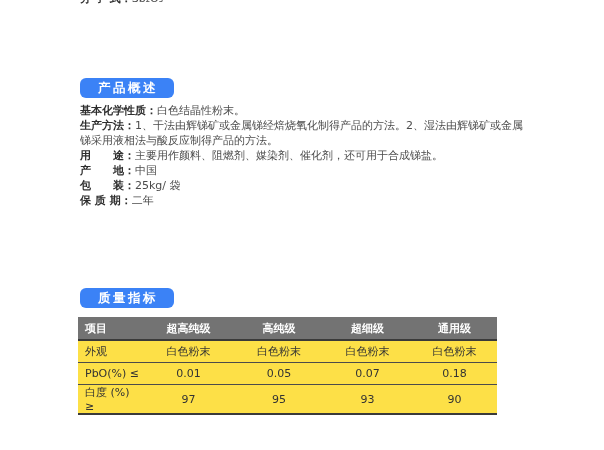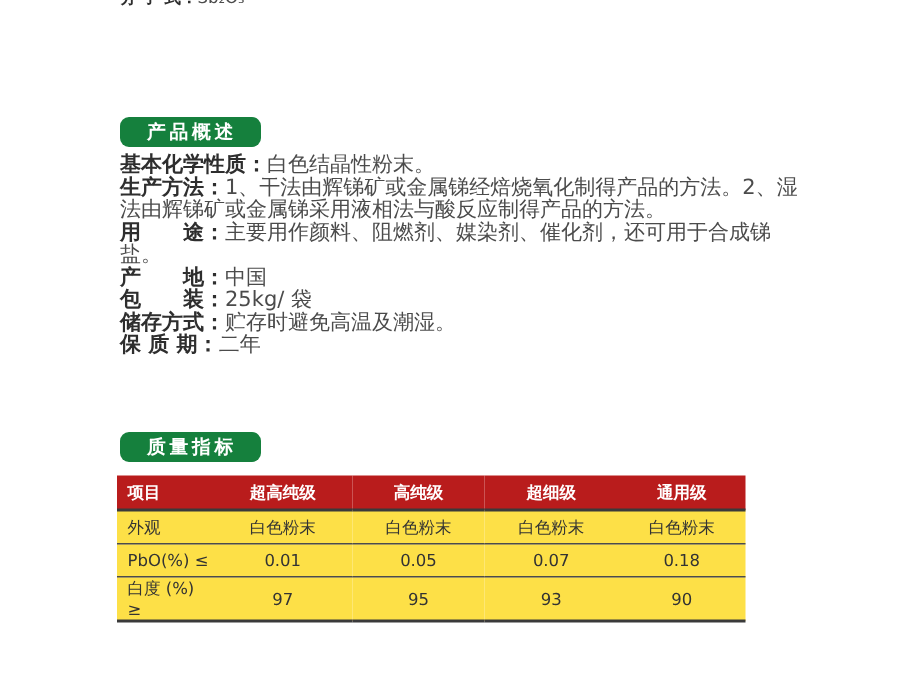--- a/index.html
+++ b/index.html
@@ -12,44 +12,44 @@
   
   .formula-fragment {
     position:absolute; left:80px; top:-9px;
     font-size:11px; color:#4b4b4b; white-space:nowrap;
   }
   .formula-fragment .flabel { font-weight:bold; color:#2e2e2e; }
 
   
   .badge {
     position:absolute; left:80px;
-    background:#15803d; color:#ffffff;
+    background:#3b82f6; color:#ffffff;
     font-size:12.5px; font-weight:bold; letter-spacing:2.5px;
     line-height:14px; padding:3px 16px 3px 18px;
     border-radius:6px; white-space:nowrap;
   }
   .badge-overview { top:78px; }
   .badge-quality  { top:288px; }
 
   
   .props {
     position:absolute; left:80px; top:103px; width:452px;
-    font-size:14px; line-height:15px; color:#4b4b4b;
+    font-size:11px; line-height:15px; color:#4b4b4b;
   }
   .props p { margin:0; }
   .plabel { font-weight:bold; color:#2e2e2e; white-space:pre; }
 
   
   .qtable {
     position:absolute; left:78px; top:317px; width:419px;
     border-collapse:collapse; table-layout:fixed;
     font-size:11px; color:#333333;
   }
   .qtable th {
-    background:#b91c1c; color:#ffffff; font-weight:bold;
+    background:#737373; color:#ffffff; font-weight:bold;
     height:22px; padding:0; text-align:center;
     border-bottom:2px solid #3a3a3a;
   }
   .qtable th.first, .qtable td.first { text-align:left; padding-left:7px; }
   .qtable td {
     height:21px; padding:0; text-align:center; background:#fde047;
     border-bottom:1px solid #4b4b4b;
   }
   .qtable tr.last td { border-bottom:2px solid #3a3a3a; }
 </style>
@@ -63,21 +63,20 @@
   </div>
 
   <div class="badge badge-overview">产品概述</div>
 
   <div class="props">
     <p><span class="plabel">基本化学性质：</span><span>白色结晶性粉末。</span></p>
     <p><span class="plabel">生产方法：</span><span>1、干法由辉锑矿或金属锑经焙烧氧化制得产品的方法。2、湿法由辉锑矿或金属锑采用液相法与酸反应制得产品的方法。</span></p>
     <p><span class="plabel">用　　途：</span><span>主要用作颜料、阻燃剂、媒染剂、催化剂，还可用于合成锑盐。</span></p>
     <p><span class="plabel">产　　地：</span><span>中国</span></p>
     <p><span class="plabel">包　　装：</span><span>25kg/ 袋</span></p>
-    <p><span class="plabel">储存方式：</span><span>贮存时避免高温及潮湿。</span></p>
     <p><span class="plabel">保 质 期：</span><span>二年</span></p>
   </div>
 
   <div class="badge badge-quality">质量指标</div>
 
   <table class="qtable">
     <colgroup>
       <col style="width:64px">
         <col style="width:93px">
         <col style="width:88px">

